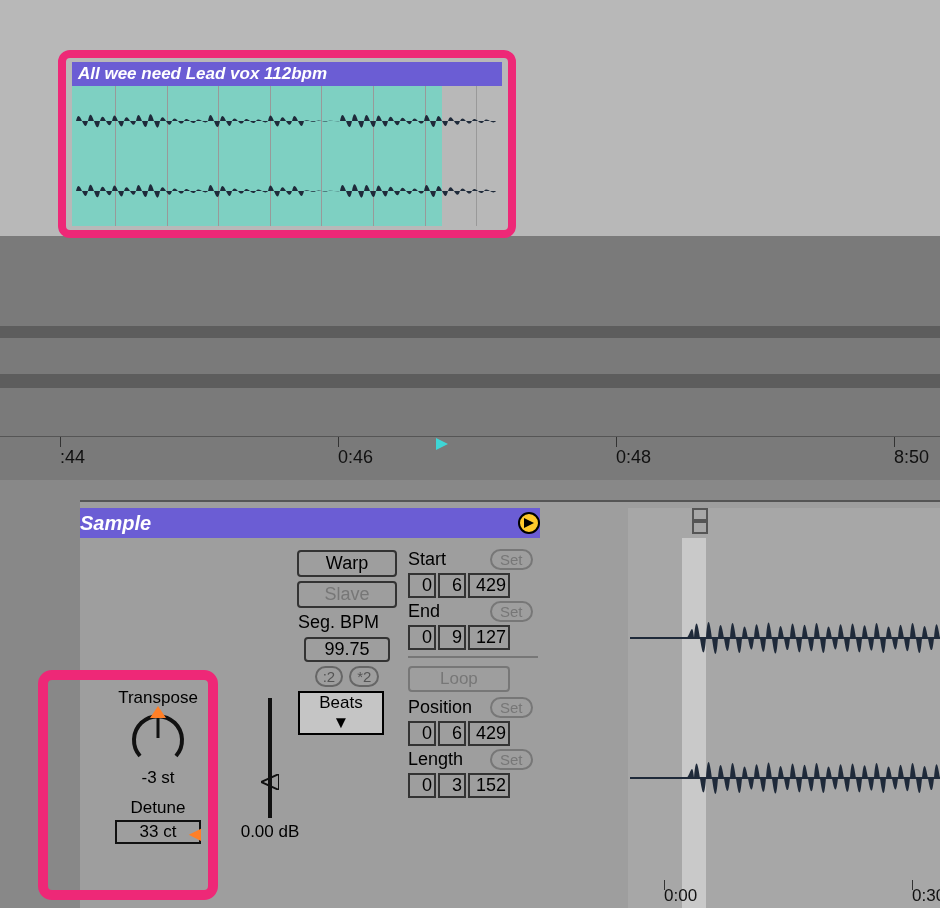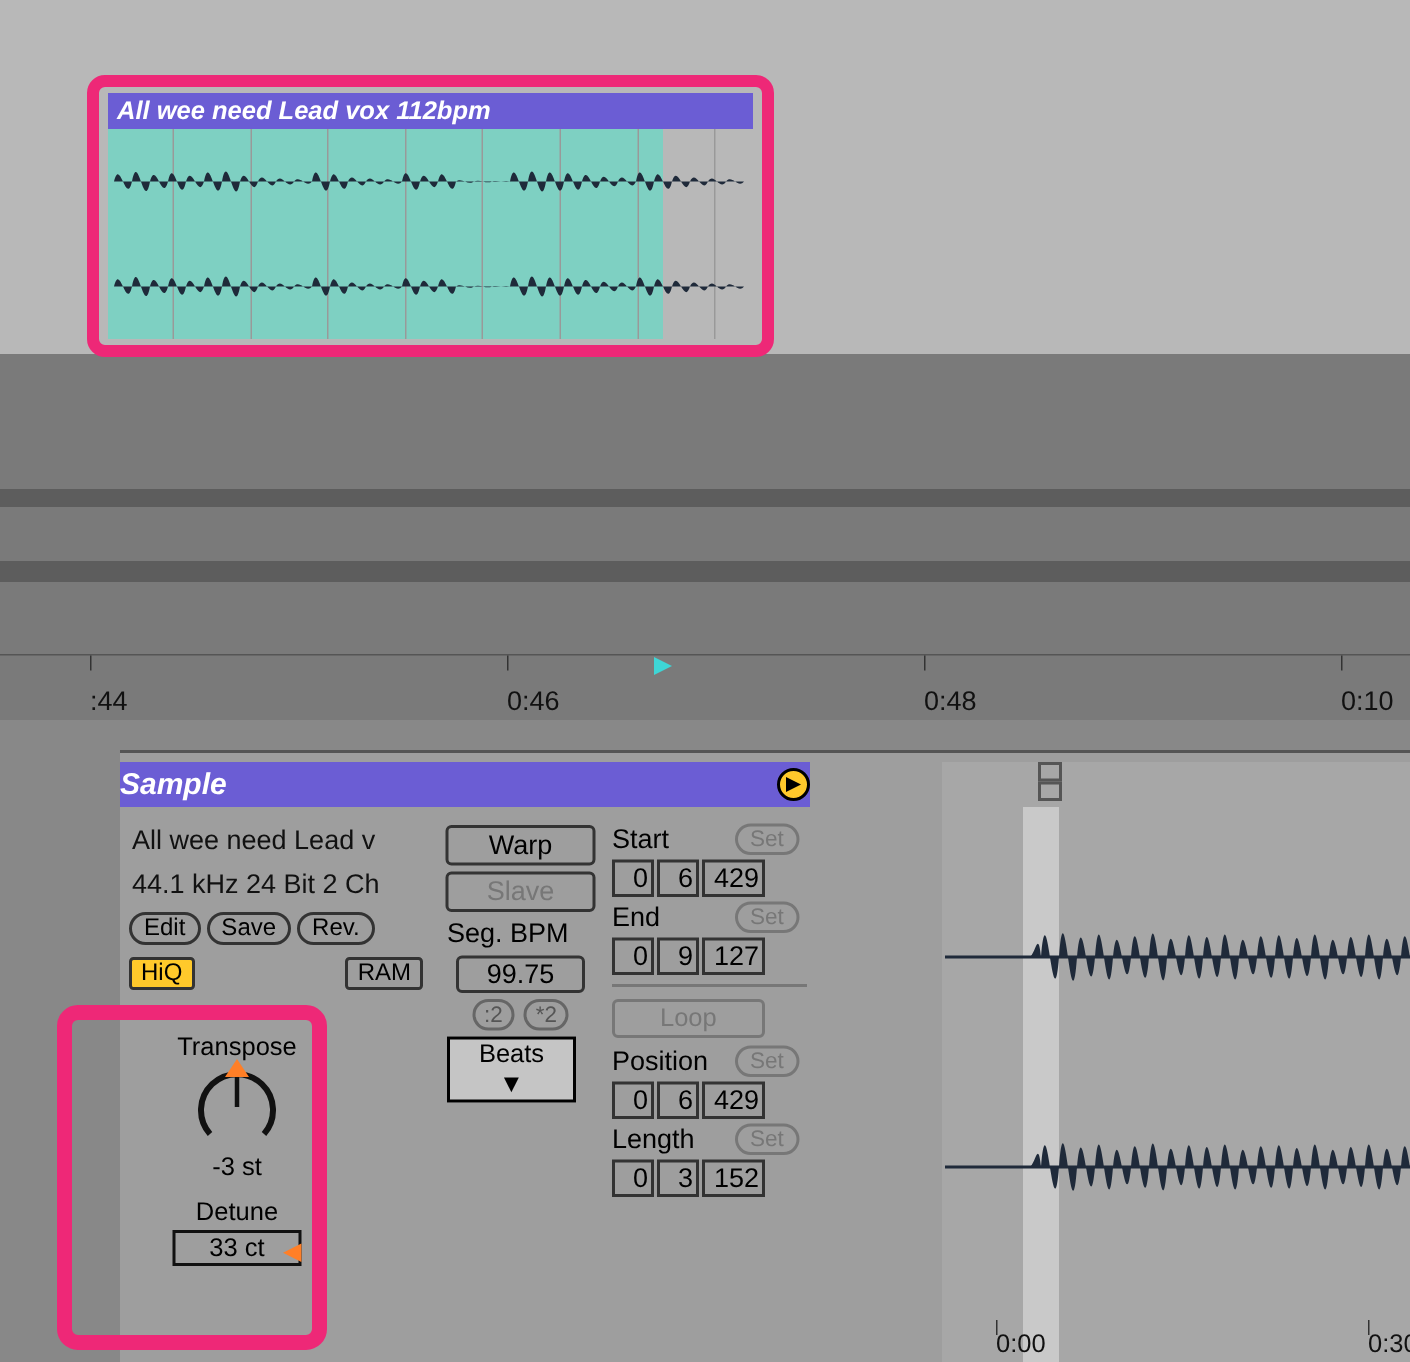--- a/index.html
+++ b/index.html
@@ -20,21 +20,21 @@
   .clip-title { background: #6b5dd4; color: #fff; font-weight: bold; font-style: italic; font-size: 17px; padding: 2px 6px;}
   .clip-body { position: relative; height: 140px; background: #b8b8b8; }
   .clip-playregion { position: absolute; left: 0; top: 0; width: 370px; height: 100%; background: #7ed0c2; }
   .clip-grid { position: absolute; left: 0; top:0; right:0; bottom:0; }
   .clip-grid div { position: absolute; top:0; bottom:0; width:1px; background:#999; }
   .clip-wave { position: absolute; left: 4px; right: 4px; }
 
   
   .ruler { position: absolute; left: 0; top: 436px; right: 0; height: 44px; background: #7a7a7a; border-top:1px solid #555; }
   .ruler-tick { position: absolute; top: 0; height: 10px; width: 1px; background: #333; }
-  .ruler-label { position: absolute; top: 20px; font-size: 18px; color: #111; }
+  .ruler-label { position: absolute; top: 10px; font-size: 18px; color: #111; }
   .playhead { position: absolute; top: 0; color: #2dd; font-size: 14px; }
 
   
   .device-panel { position: absolute; left: 80px; top: 500px; right: 0; bottom: 0; background: #9e9e9e; border-top: 2px solid #555;}
   .sample-header { position: absolute; left: 0; top: 6px; width: 460px; height: 30px; background: #6b5dd4; color:#fff; font-weight: bold; font-style: italic; font-size: 20px; padding: 2px 0; display:flex; align-items:center; justify-content:space-between;}
   .sample-header .fx-btn { width:22px; height:22px; border-radius:50%; background:#ffc92b; border:2px solid #000; display:flex; align-items:center; justify-content:center; }
   .sample-header .fx-btn svg { width:14px; height:14px; }
 
   .sample-left { position: absolute; left: 4px; top: 44px; width: 200px; }
   .sample-text { font-size: 18px; color:#111; padding: 4px 4px; white-space:nowrap; overflow:hidden; text-overflow:ellipsis;}
@@ -133,48 +133,34 @@
           <polygon points="0,0 12,6 0,12" fill="#3ed6d6"></polygon>
         </svg>
     </div>
     <div class="ruler-tick" style="left:60px"></div>
     <div class="ruler-label" style="left:60px">:44</div>
     <div class="ruler-tick" style="left:338px"></div>
     <div class="ruler-label" style="left:338px">0:46</div>
     <div class="ruler-tick" style="left:616px"></div>
     <div class="ruler-label" style="left:616px">0:48</div>
     <div class="ruler-tick" style="left:894px"></div>
-    <div class="ruler-label" style="left:894px">0:10</div>
+    <div class="ruler-label" style="left:894px">8:50</div>
   </div>
 </div>
 
 <div class="device-panel">
   <div class="sample-header">
     <span>Sample</span>
     <span class="fx-btn">
       <svg viewBox="0 0 14 14">
           <polygon points="2,2 12,7 2,12" fill="#000"></polygon>
         </svg>
     </span>
   </div>
 
-  <div class="sample-left">
-    <div class="sample-text">All wee need Lead v</div>
-    <div class="sample-subtext">44.1 kHz 24 Bit 2 Ch</div>
-    <div class="pill-row">
-      <span class="pill">Edit</span>
-      <span class="pill">Save</span>
-      <span class="pill">Rev.</span>
-    </div>
-    <div class="pill-row">
-      <span class="sq-btn hiq">HiQ</span>
-      <span style="flex:1"></span>
-      <span class="sq-btn">RAM</span>
-    </div>
-  </div>
 
   <div class="transpose-highlight"></div>
   <div class="transpose-box">
     <div class="transpose-lbl">Transpose</div>
     <div class="knob-wrap">
       <svg width="64" height="60">
         <path d="M14,48 A24,24 0 1 1 50,48" fill="none" stroke="#111" stroke-width="4"></path>
         <line x1="32" y1="30" x2="32" y2="10" stroke="#111" stroke-width="3"></line>
       </svg>
       <svg class="knob-pointer" width="16" height="12">
@@ -182,20 +168,28 @@
         </svg>
     </div>
     <div class="st-val">-3 st</div>
     <div class="detune-lbl">Detune</div>
     <div class="detune-box">
       <span>33 ct</span>
       <span class="arrow">◀</span>
     </div>
   </div>
 
+  <div class="vol-col">
+    <div class="vol-track">
+      <svg class="vol-thumb" width="18" height="16">
+          <polygon points="18,0 0,8 18,16" fill="none" stroke="#111" stroke-width="2"></polygon>
+        </svg>
+    </div>
+    <div class="vol-val">0.00 dB</div>
+  </div>
 
   <div class="warp-col">
     <div class="inset-box">Warp</div>
     <div class="inset-box slave">Slave</div>
     <div class="sbpm-label">Seg. BPM</div>
     <div class="sbpm-val">99.75</div>
     <div class="div-row">
       <span class="smallpill">:2</span>
       <span class="smallpill">*2</span>
     </div>

